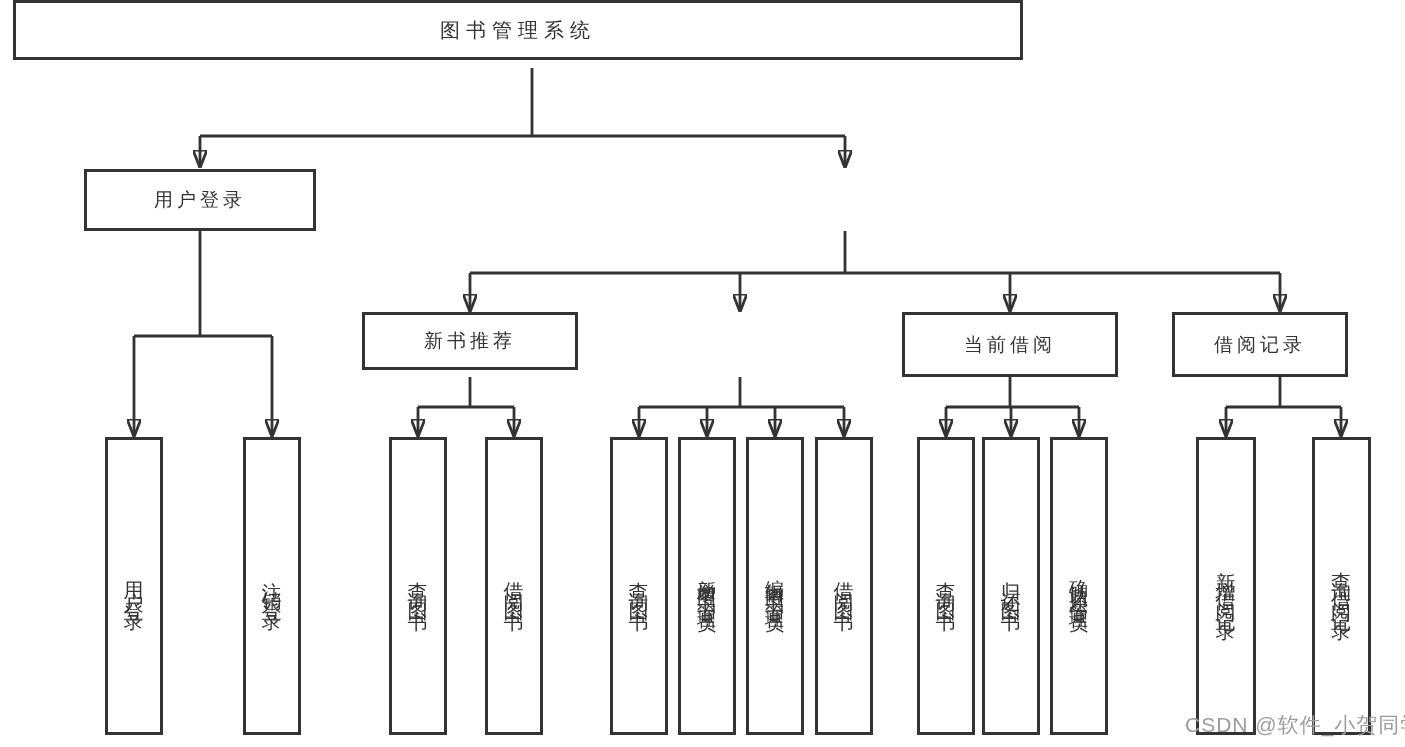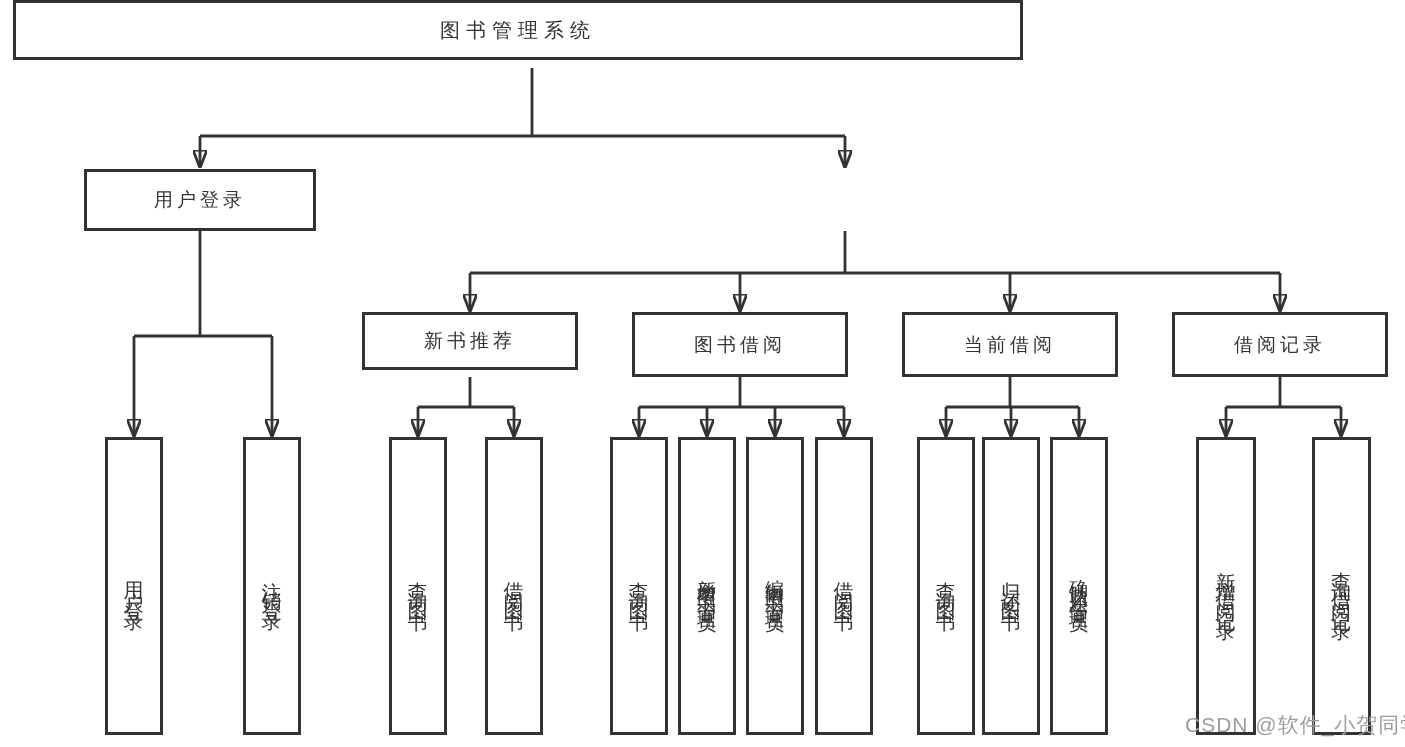--- a/index.html
+++ b/index.html
@@ -76,27 +76,24 @@
     <span class="hlabel">图书管理系统</span>
   </div>
 
   <div class="box" style="left:84px;top:169px;width:232px;height:62px;">
     <span class="hlabel">用户登录</span>
   </div>
 
   <div class="box" style="left:362px;top:312px;width:216px;height:58px;">
     <span class="hlabel">新书推荐</span>
   </div>
-  <div class="box" style="left:632px;top:312px;width:216px;height:65px;">
-    <span class="hlabel">图书借阅</span>
-  </div>
   <div class="box" style="left:902px;top:312px;width:216px;height:65px;align-items:center;">
     <span class="hlabel">当前借阅</span>
   </div>
-  <div class="box" style="left:1172px;top:312px;width:216px;height:65px;">
+  <div class="box" style="left:1172px;top:312px;width:176px;height:65px;">
     <span class="hlabel">借阅记录</span>
   </div>
 
   <div class="box" style="left:105px;top:437px;width:58px;height:298px;">
     <span class="vlabel">用户登录</span>
   </div>
   <div class="box" style="left:243px;top:437px;width:58px;height:298px;">
     <span class="vlabel">注销登录</span>
   </div>
 

